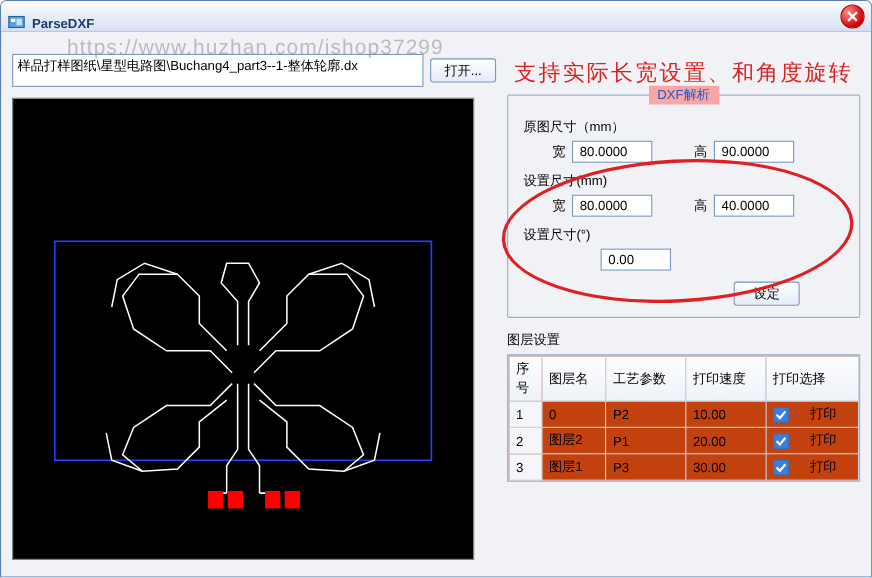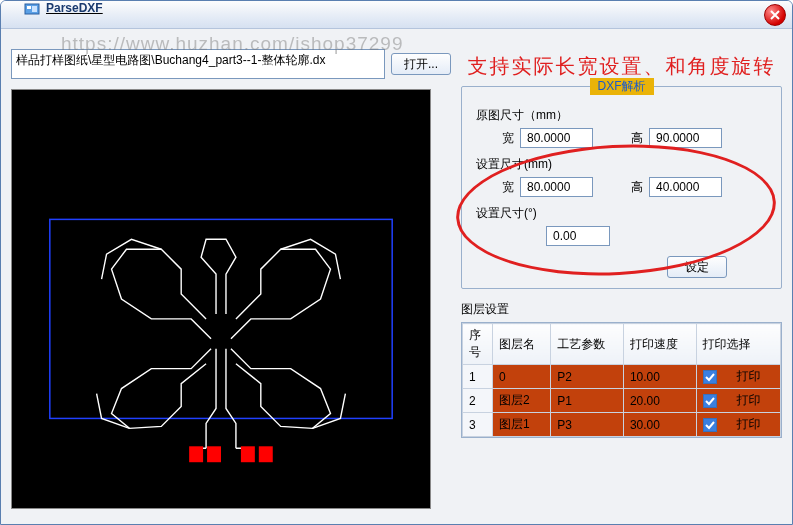--- a/index.html
+++ b/index.html
@@ -2,21 +2,21 @@
 <html><head>
 <meta charset="utf-8">
 <style>
   * { box-sizing: border-box; font-family: "Microsoft YaHei", "SimSun", sans-serif; font-size: 12px; }
   body { margin:0; padding:0; background:#fff; }
   .window { width:793px; height:525px; border:1px solid #5a7fb0; border-radius:6px 6px 0 0; background:#f0f2f5; position:relative; overflow:hidden; }
   .titlebar {
     height:28px;
     background:linear-gradient(to bottom,#fdfdfd 0%,#e8eef7 50%,#d6e1f1 100%);
     border-bottom:1px solid #b4c4dc;
-    display:flex; align-items:flex-start; padding:0 23px; position:relative;text-decoration:underline;
+    display:flex; align-items:flex-end; padding:0 6px; position:relative;
   }
   .titlebar .app-icon { width:16px; height:16px; margin-right:6px; display:inline-block; }
   .titlebar .app-title { color:#1a3a6e; font-weight:bold; }
   .close-btn {
     position:absolute; right:6px; top:3px; width:22px; height:22px;
     border-radius:50%;
     background:radial-gradient(circle at 30% 30%, #ff8a8a, #d40000 70%);
     border:1px solid #9a0000;
     display:flex; align-items:center; justify-content:center;
     cursor:pointer;
@@ -45,21 +45,21 @@
   }
   .canvas-area svg { width:100%; height:100%; }
   .right-col { flex:1; position:relative; }
   .headline { color:#e02020; font-size:20px; font-weight:normal; text-align:center; margin:4px 0 6px 0; letter-spacing:2px; }
   .groupbox {
     border:1px solid #9ab0cc; border-radius:2px; padding:14px 14px 10px 14px; position:relative;
     margin-bottom:12px; background:transparent;
   }
   .groupbox .legend {
     position:absolute; top:-9px; left:50%; transform:translateX(-50%);
-    background:#eab308; padding:0 8px; color:#1a5bcb;
+    background:#fca5a5; padding:0 8px; color:#1a5bcb;
   }
   .section-label { margin:6px 0 4px 0; }
   .dimrow { display:flex; align-items:center; gap:6px; margin:4px 0 8px 20px; }
   .dimrow .lbl { width:18px; text-align:right; }
   .num-input { width:73px; height:20px; border:1px solid #7a98bd; padding:1px 6px; background:#fff; text-align:left; }
   .num-input.narrow { width:64px; }
   .set-btn-row { text-align:right; margin-top:10px; padding-right:40px; }
   .table-wrap { border:1px solid #9ab0cc; }
   table { border-collapse:collapse; width:100%; background:#c2410c; }
   th, td { border:1px solid #c8d2e0; padding:3px 6px; text-align:left; height:22px; }

